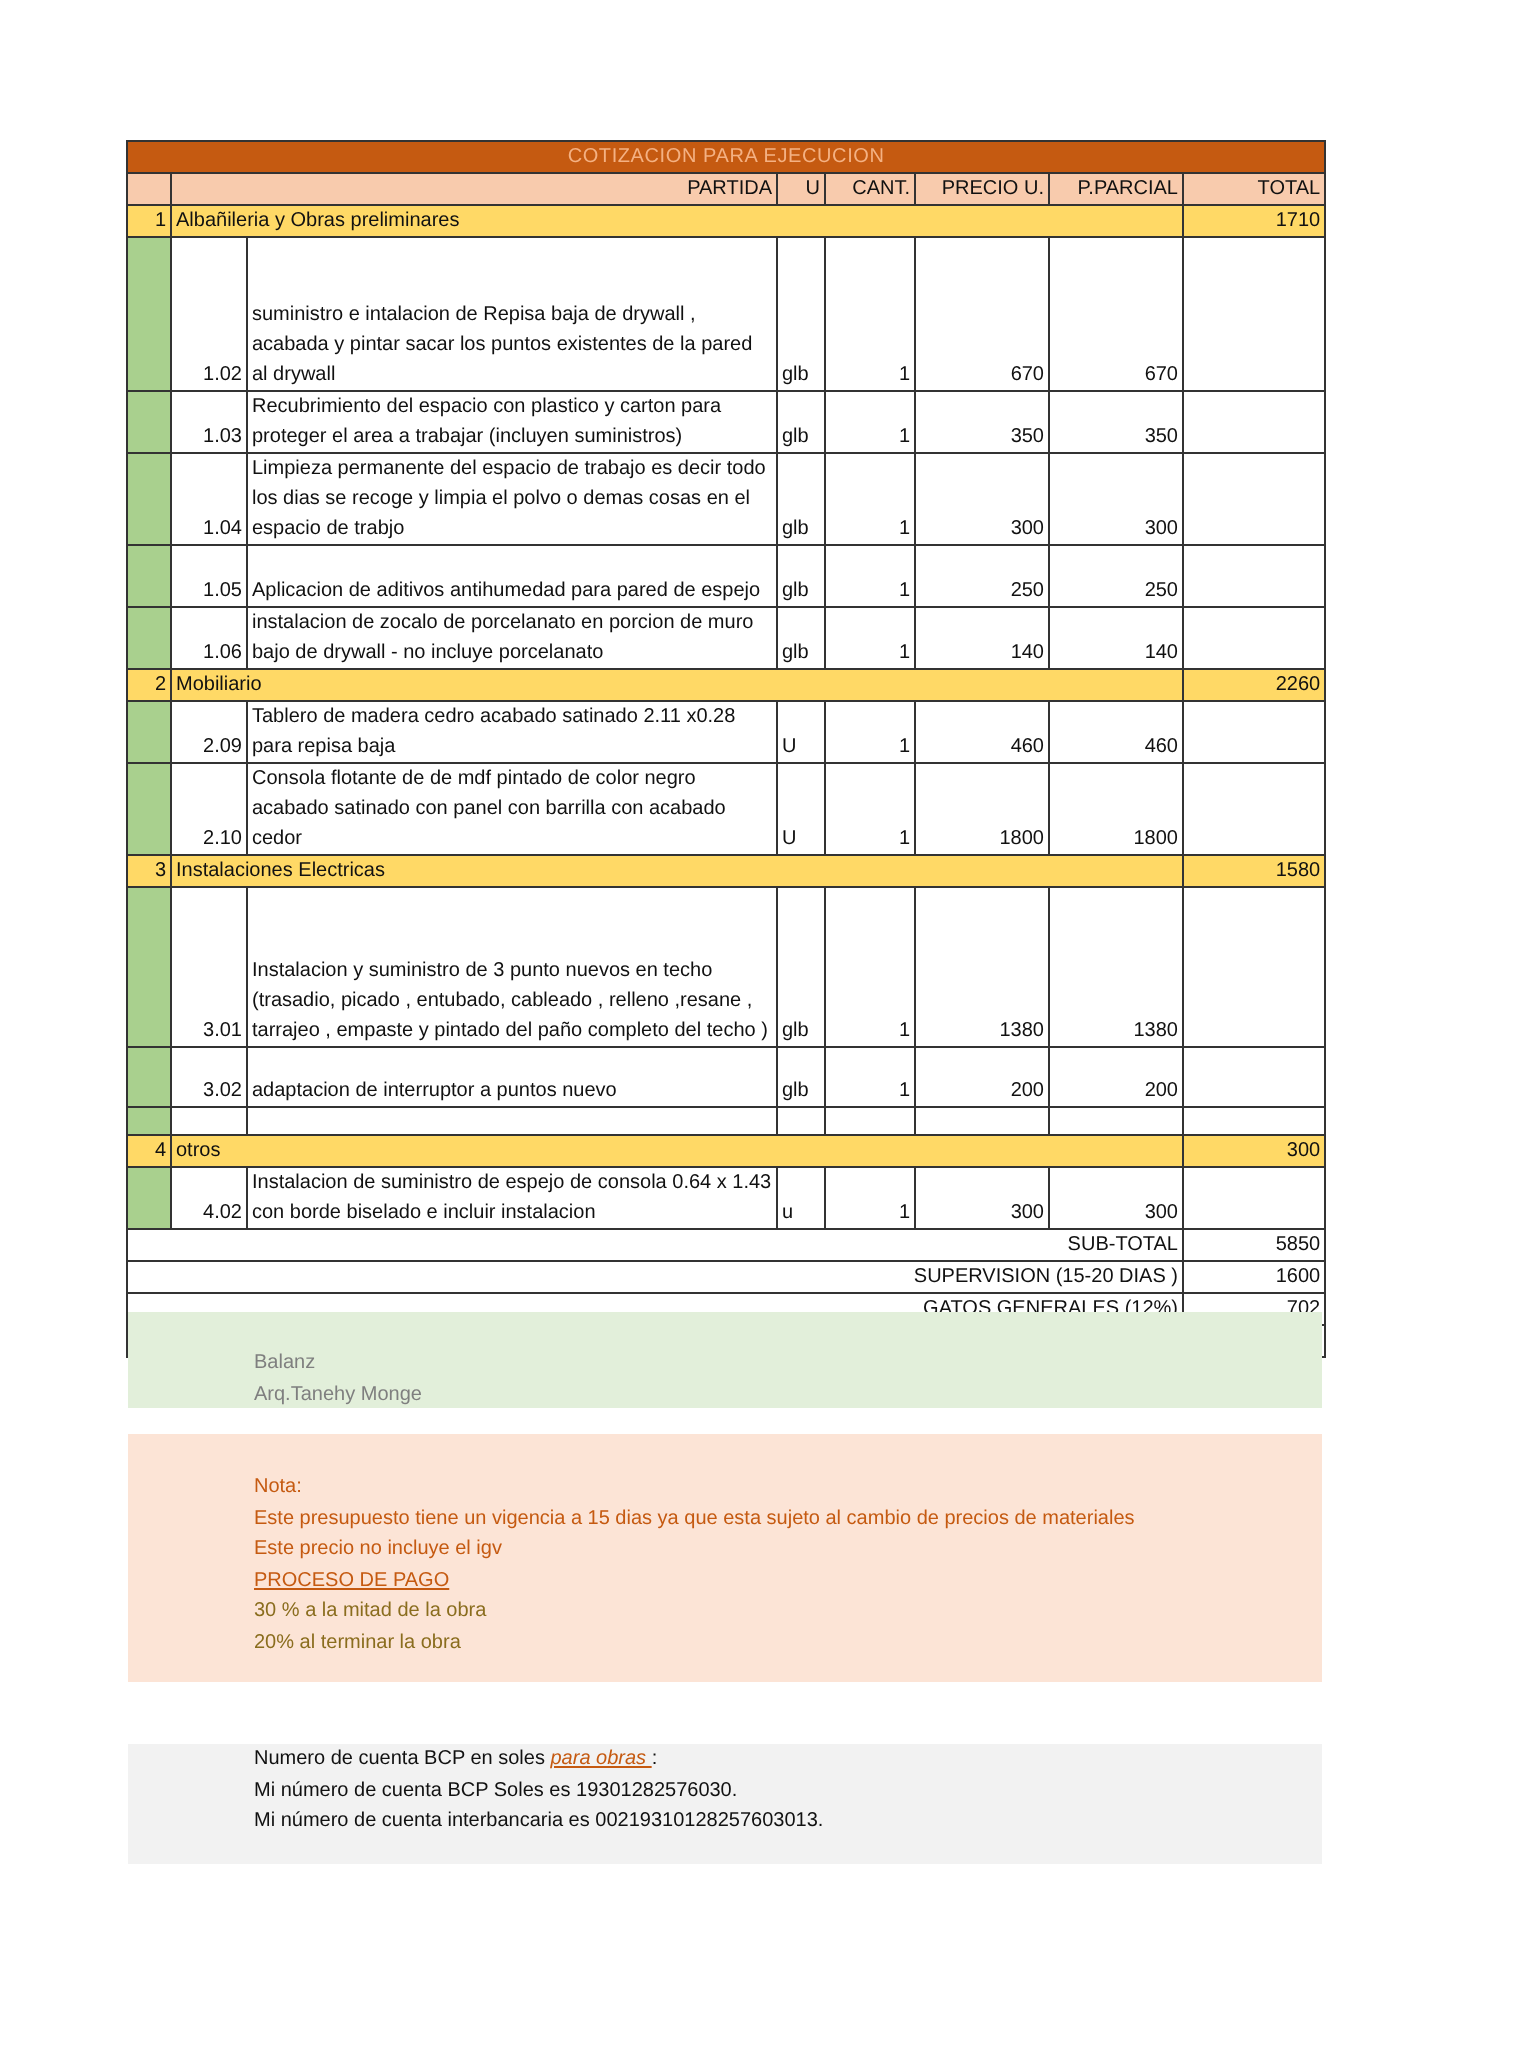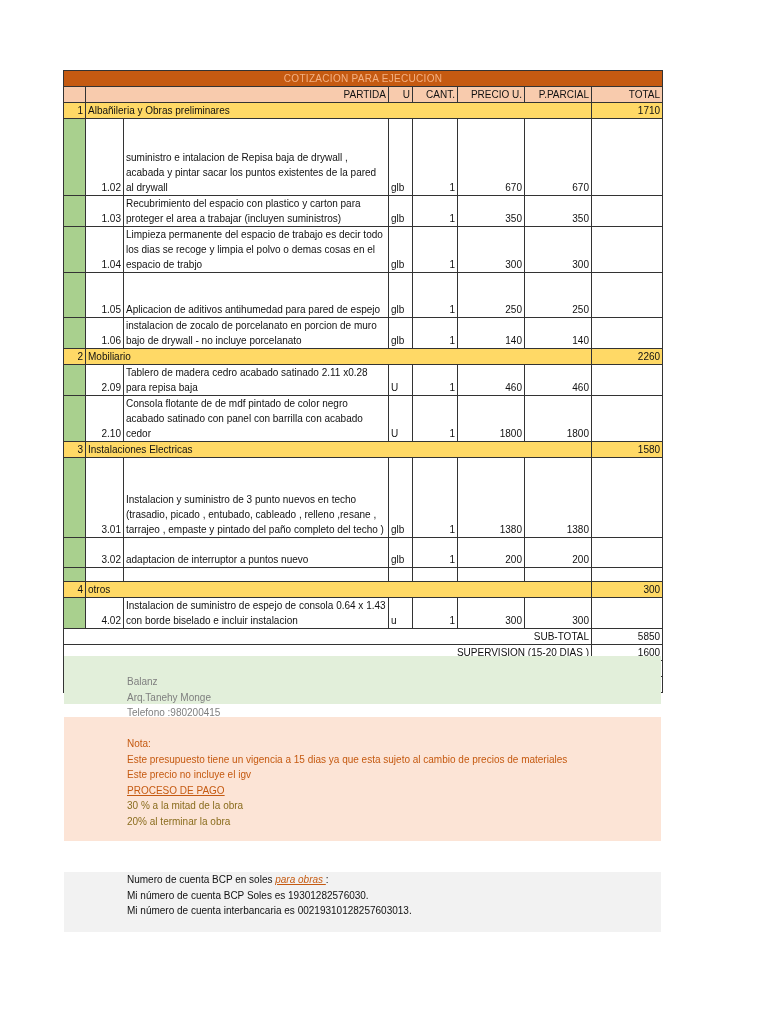--- a/index.html
+++ b/index.html
@@ -86,21 +86,21 @@
     <tr style="height:46px">
       <td class="green"></td>
       <td class="code">1.04</td>
       <td class="desc">Limpieza permanente del espacio  de trabajo es decir todo los dias se recoge y limpia  el polvo o demas cosas en el espacio de trabjo</td>
       <td>glb</td>
       <td class="num">1</td>
       <td class="num">300</td>
       <td class="num">300</td>
       <td></td>
     </tr>
-    <tr style="height:45px">
+    <tr style="height:31px">
       <td class="green"></td>
       <td class="code">1.05</td>
       <td class="desc">Aplicacion de aditivos antihumedad para pared de espejo</td>
       <td>glb</td>
       <td class="num">1</td>
       <td class="num">250</td>
       <td class="num">250</td>
       <td></td>
     </tr>
     <tr style="height:31px">
@@ -209,21 +209,20 @@
       <td class="num">8152</td>
     </tr>
   </tbody>
     </table>
 </div>
 
 <div class="box contact">
   <div class="inner">
     <div>Balanz</div>
     <div>Arq.Tanehy Monge</div>
-    <div>Telefono :980200415</div>
   </div>
 </div>
 
 <div class="box nota">
   <div class="inner">
     <div>Nota:</div>
     <div>Este presupuesto tiene un vigencia a 15  dias ya que esta sujeto al cambio de precios de materiales</div>
     <div>Este precio no incluye el igv</div>
     <div class="u">PROCESO DE PAGO </div>
     <div class="pay">30 % a la mitad de la obra</div>

